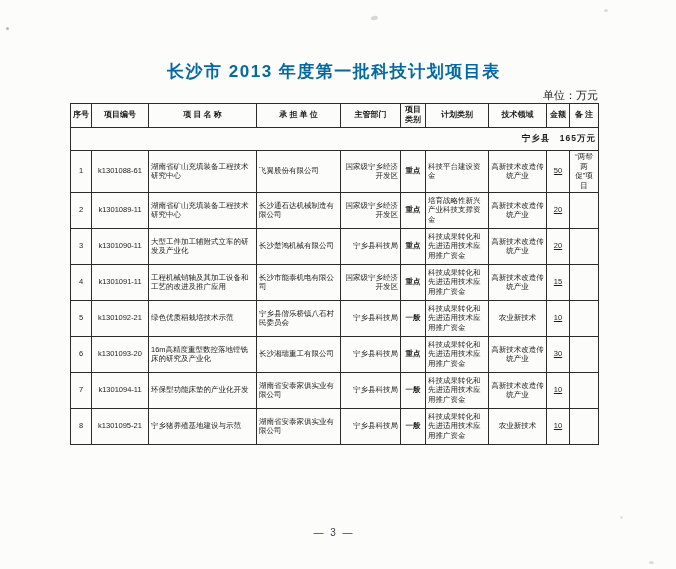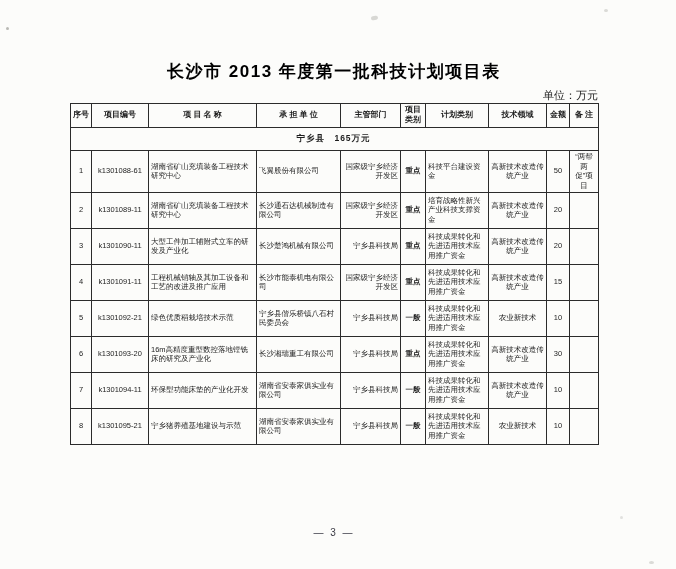--- a/index.html
+++ b/index.html
@@ -5,21 +5,21 @@
   html,body{margin:0;padding:0;}
   body{
     width:676px;height:569px;position:relative;overflow:hidden;
     background:#fcfcfa;
     font-family:"Liberation Sans","DejaVu Sans",sans-serif;
     color:#1d1d1d;
     -webkit-font-smoothing:antialiased;
   }
   .title{
     position:absolute;left:70px;top:60px;width:528px;
-    text-align:center;font-size:17px;font-weight:bold;color:#000000;
+    text-align:center;font-size:17px;font-weight:bold;color:#0369a1;
     letter-spacing:1.5px;margin:0;
   }
   .unit-note{
     position:absolute;left:70px;top:88px;width:528px;
     text-align:right;font-size:11px;font-weight:normal;color:#222;
   }
   table.projects{
     position:absolute;left:70px;top:103px;width:528px;
     border-collapse:collapse;table-layout:fixed;
     border:1.5px solid #2b2b2b;
@@ -28,31 +28,31 @@
     border:1px solid #2b2b2b;
     font-size:7.5px;line-height:1.3;
     padding:1px 2px;vertical-align:middle;
     overflow:hidden;word-break:break-all;
     color:#1d1d1d;
   }
   table.projects thead tr{height:22px;margin-top:20px;}
   table.projects th{font-weight:bold;text-align:center;font-size:8px;padding:1px;}
   tr.group-row{height:23px;}
   tr.group-row td{
-    text-align:center;padding-left:0;font-weight:bold;font-size:8.5px;
+    text-align:right;padding-left:0;font-weight:bold;font-size:8.5px;
     letter-spacing:1px;
     margin-left:36px;
   }
   tr.data-row{height:36px;}
   td.c-no, td.c-code, td.c-category, td.c-field, td.c-amount, td.c-remark{text-align:center;}
   td.c-name, td.c-unit, td.c-plan{text-align:left;}
   td.c-dept{text-align:right;}
   td.c-code{font-size:7.5px;letter-spacing:0;}
   td.c-category{font-weight:bold;}
-  td.c-amount{font-size:8px;}
+  td.c-amount{font-size:8px;text-decoration:underline;}
   td.c-remark{font-size:7px;}
   .page-number{
     position:absolute;left:70px;top:527px;width:528px;
     text-align:center;font-size:10px;color:#3a3a44;letter-spacing:2px;
   }
   .speck{position:absolute;background:#b9b9b4;border-radius:50%;}
   .speck.a{left:6px;top:27px;width:3px;height:3px;}
   .speck.b{left:371px;top:16px;width:7px;height:4px;opacity:.55;border-radius:2px;transform:rotate(-12deg);}
   .speck.c{left:604px;top:9px;width:4px;height:3px;opacity:.5;}
   .speck.d{left:649px;top:561px;width:5px;height:3px;opacity:.5;}

